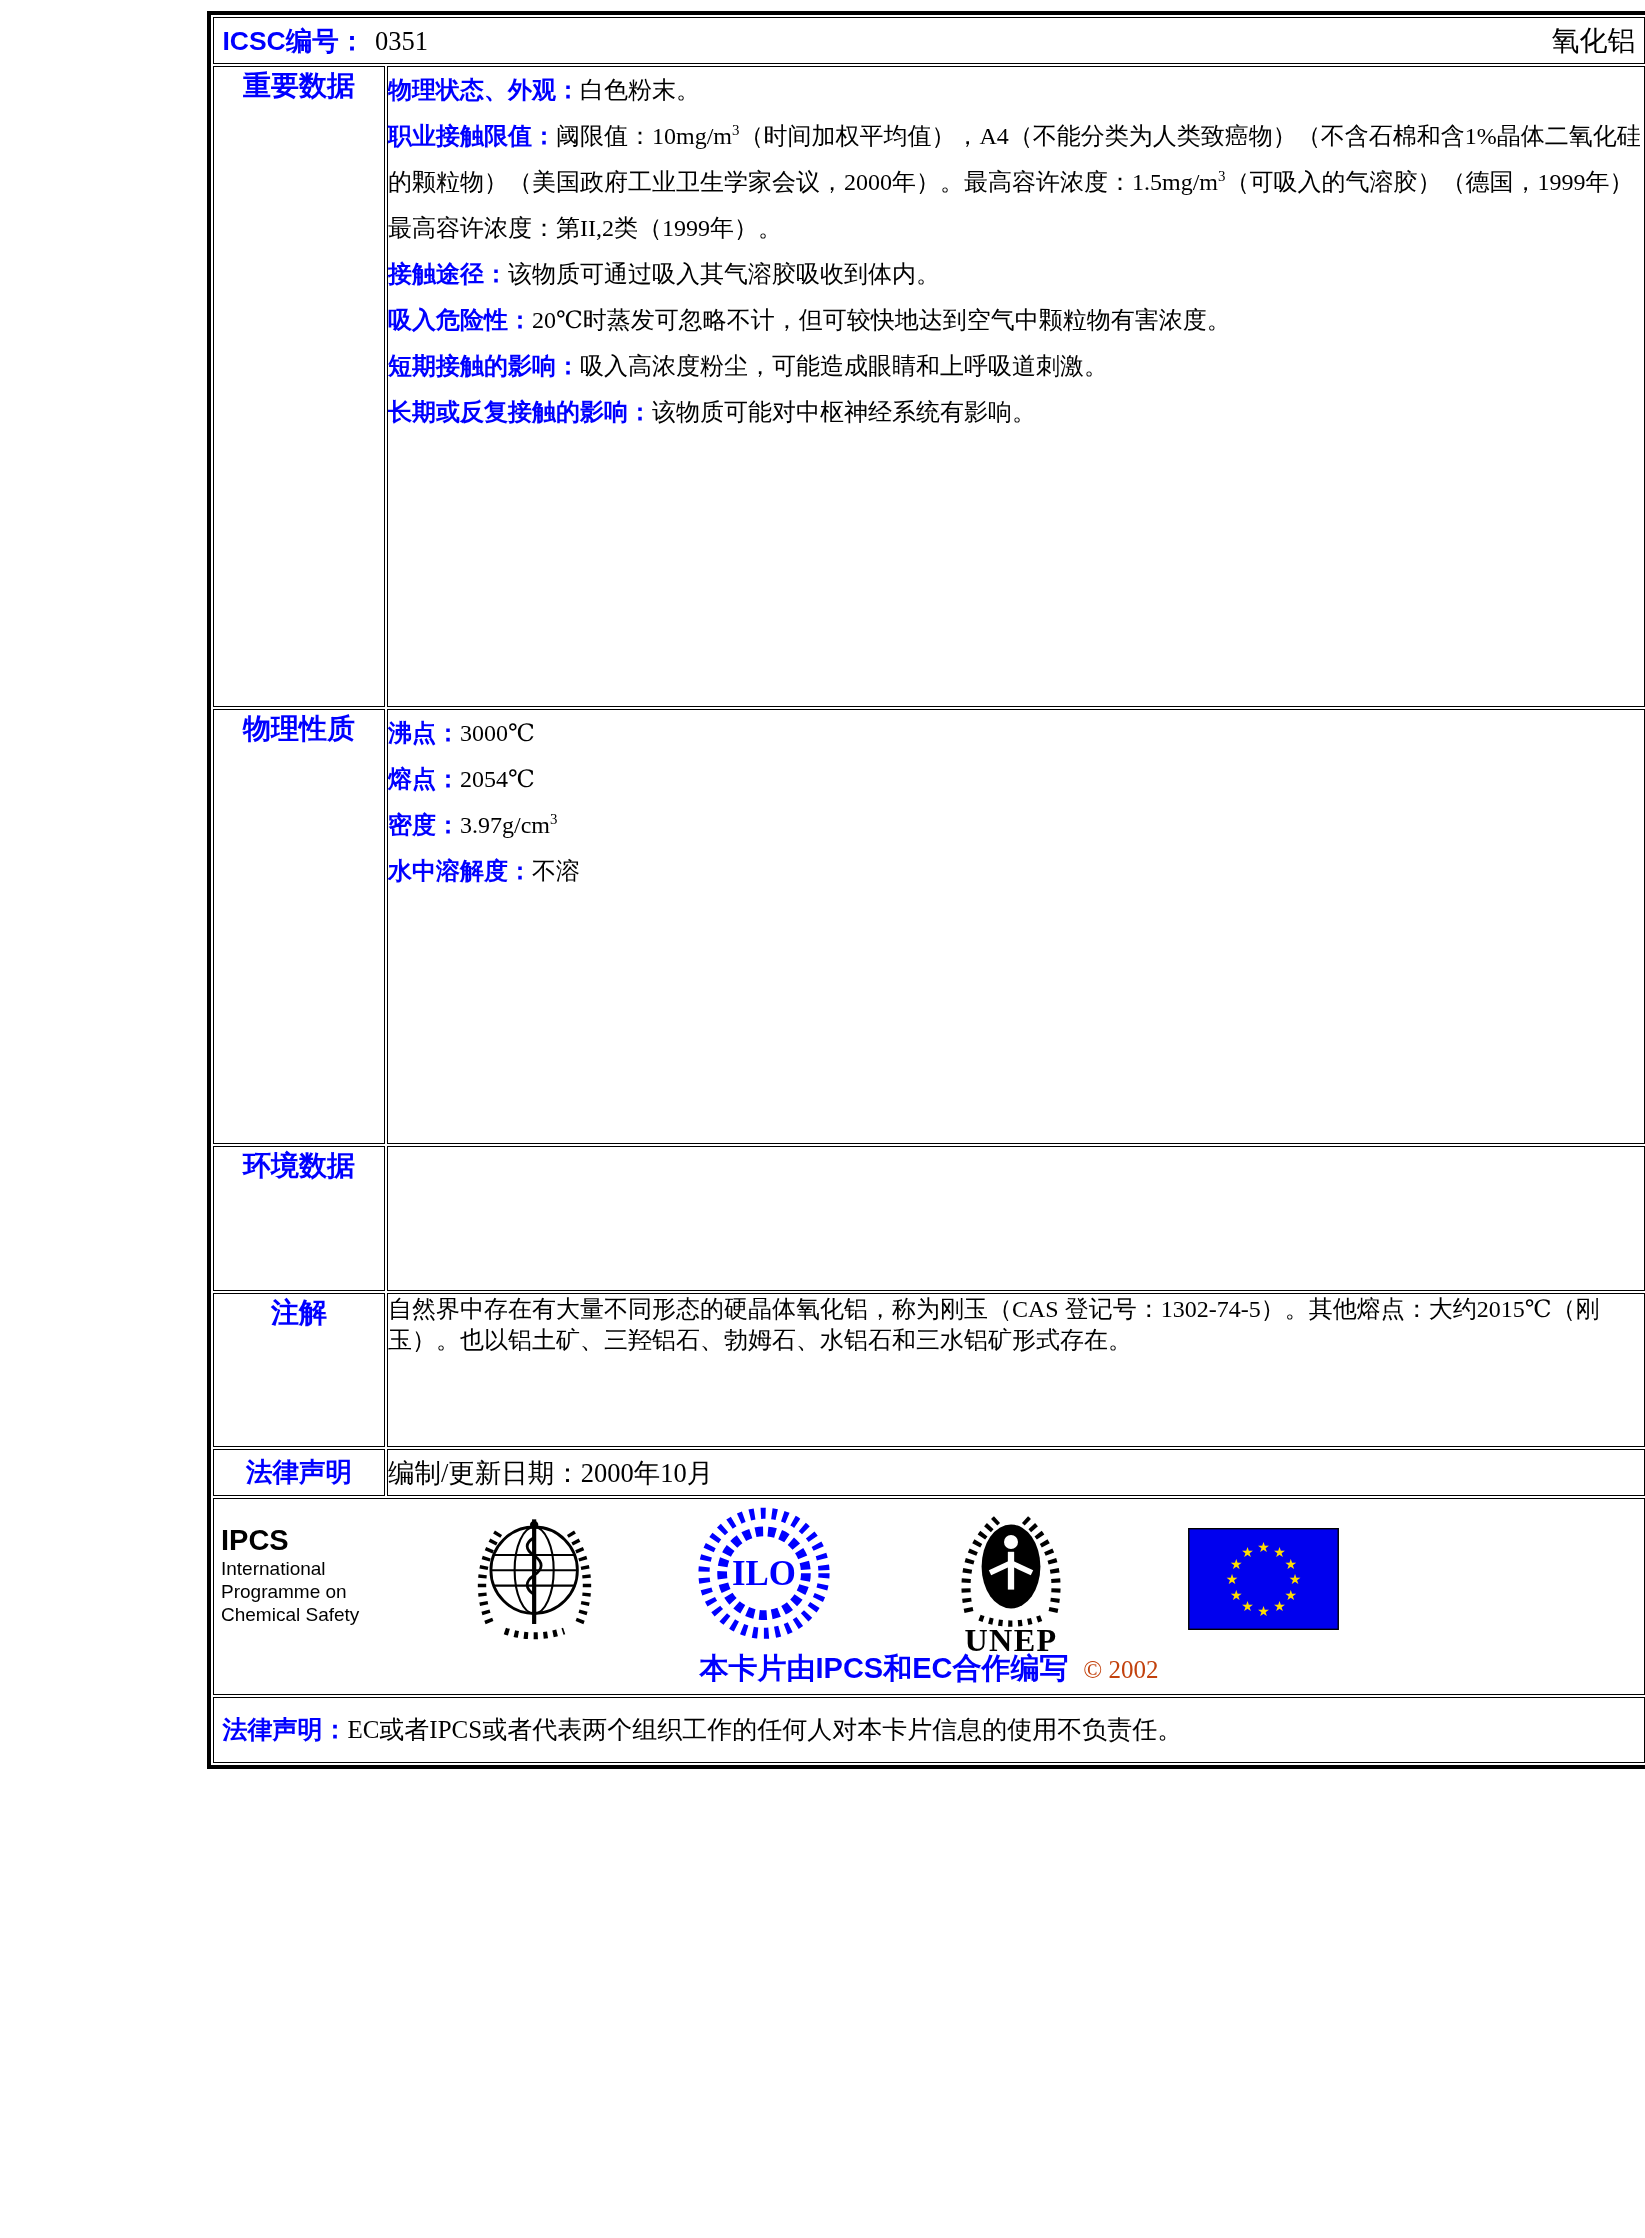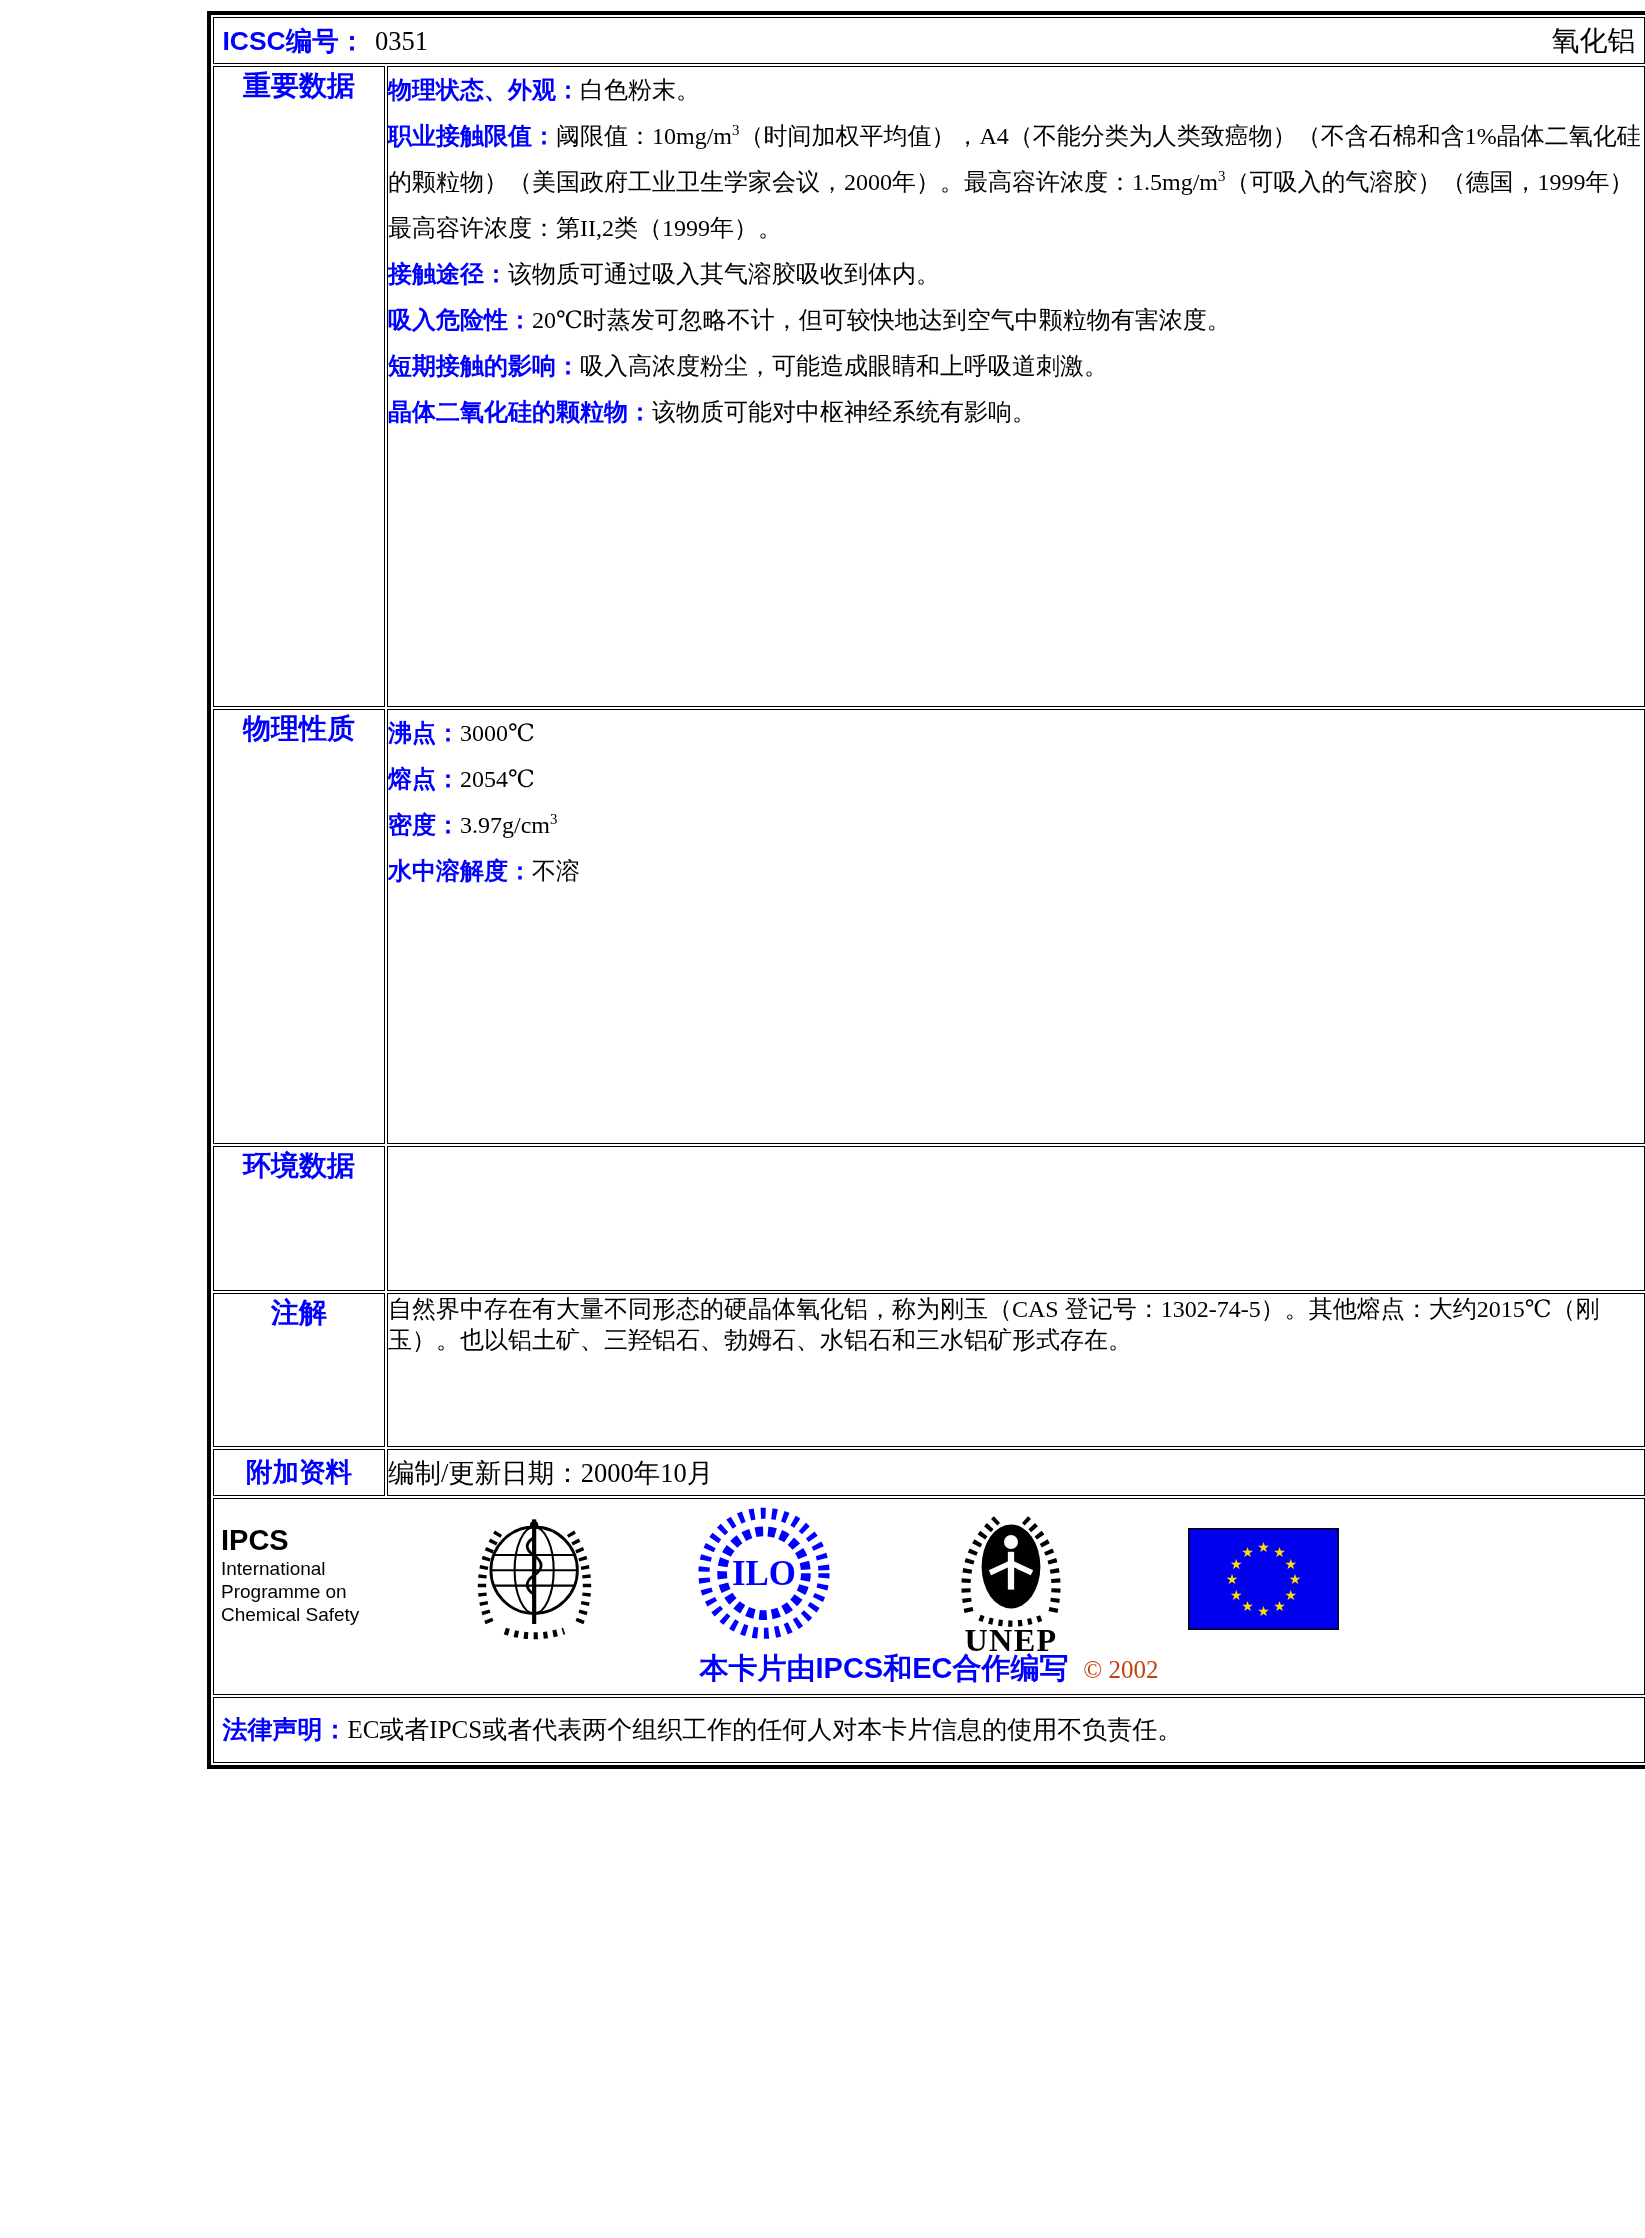--- a/index.html
+++ b/index.html
@@ -84,21 +84,21 @@
         <div class="entry">
           <span class="lbl">接触途径：</span><span>该物质可通过吸入其气溶胶吸收到体内。</span>
         </div>
         <div class="entry">
           <span class="lbl">吸入危险性：</span><span>20℃时蒸发可忽略不计，但可较快地达到空气中颗粒物有害浓度。</span>
         </div>
         <div class="entry">
           <span class="lbl">短期接触的影响：</span><span>吸入高浓度粉尘，可能造成眼睛和上呼吸道刺激。</span>
         </div>
         <div class="entry">
-          <span class="lbl">晶体二氧化硅的颗粒物：</span><span>该物质可能对中枢神经系统有影响。</span>
+          <span class="lbl">长期或反复接触的影响：</span><span>该物质可能对中枢神经系统有影响。</span>
         </div>
       </td>
     </tr>
 
     <tr class="r-physical">
       <td class="lblcell blue">物理性质</td>
       <td class="content">
         <div class="entry">
           <span class="lbl">沸点：</span><span>3000℃</span>
         </div>
@@ -118,21 +118,21 @@
       <td class="lblcell blue">环境数据</td>
       <td class="content"></td>
     </tr>
 
     <tr class="r-notes">
       <td class="lblcell blue">注解</td>
       <td class="content">自然界中存在有大量不同形态的硬晶体氧化铝，称为刚玉（CAS 登记号：1302-74-5）。其他熔点：大约2015℃（刚玉）。也以铝土矿、三羟铝石、勃姆石、水铝石和三水铝矿形式存在。</td>
     </tr>
 
     <tr class="r-additional">
-      <td class="lblcell blue">附加资料</td>
+      <td class="lblcell blue">法律声明</td>
       <td class="content">编制/更新日期：2000年10月</td>
     </tr>
 
     <tr class="r-logos">
       <td colspan="2">
         <div class="ipcs-block">
           <div class="big">IPCS</div>
           <div class="small">International</div>
           <div class="small">Programme on</div>
           <div class="small">Chemical Safety</div>

